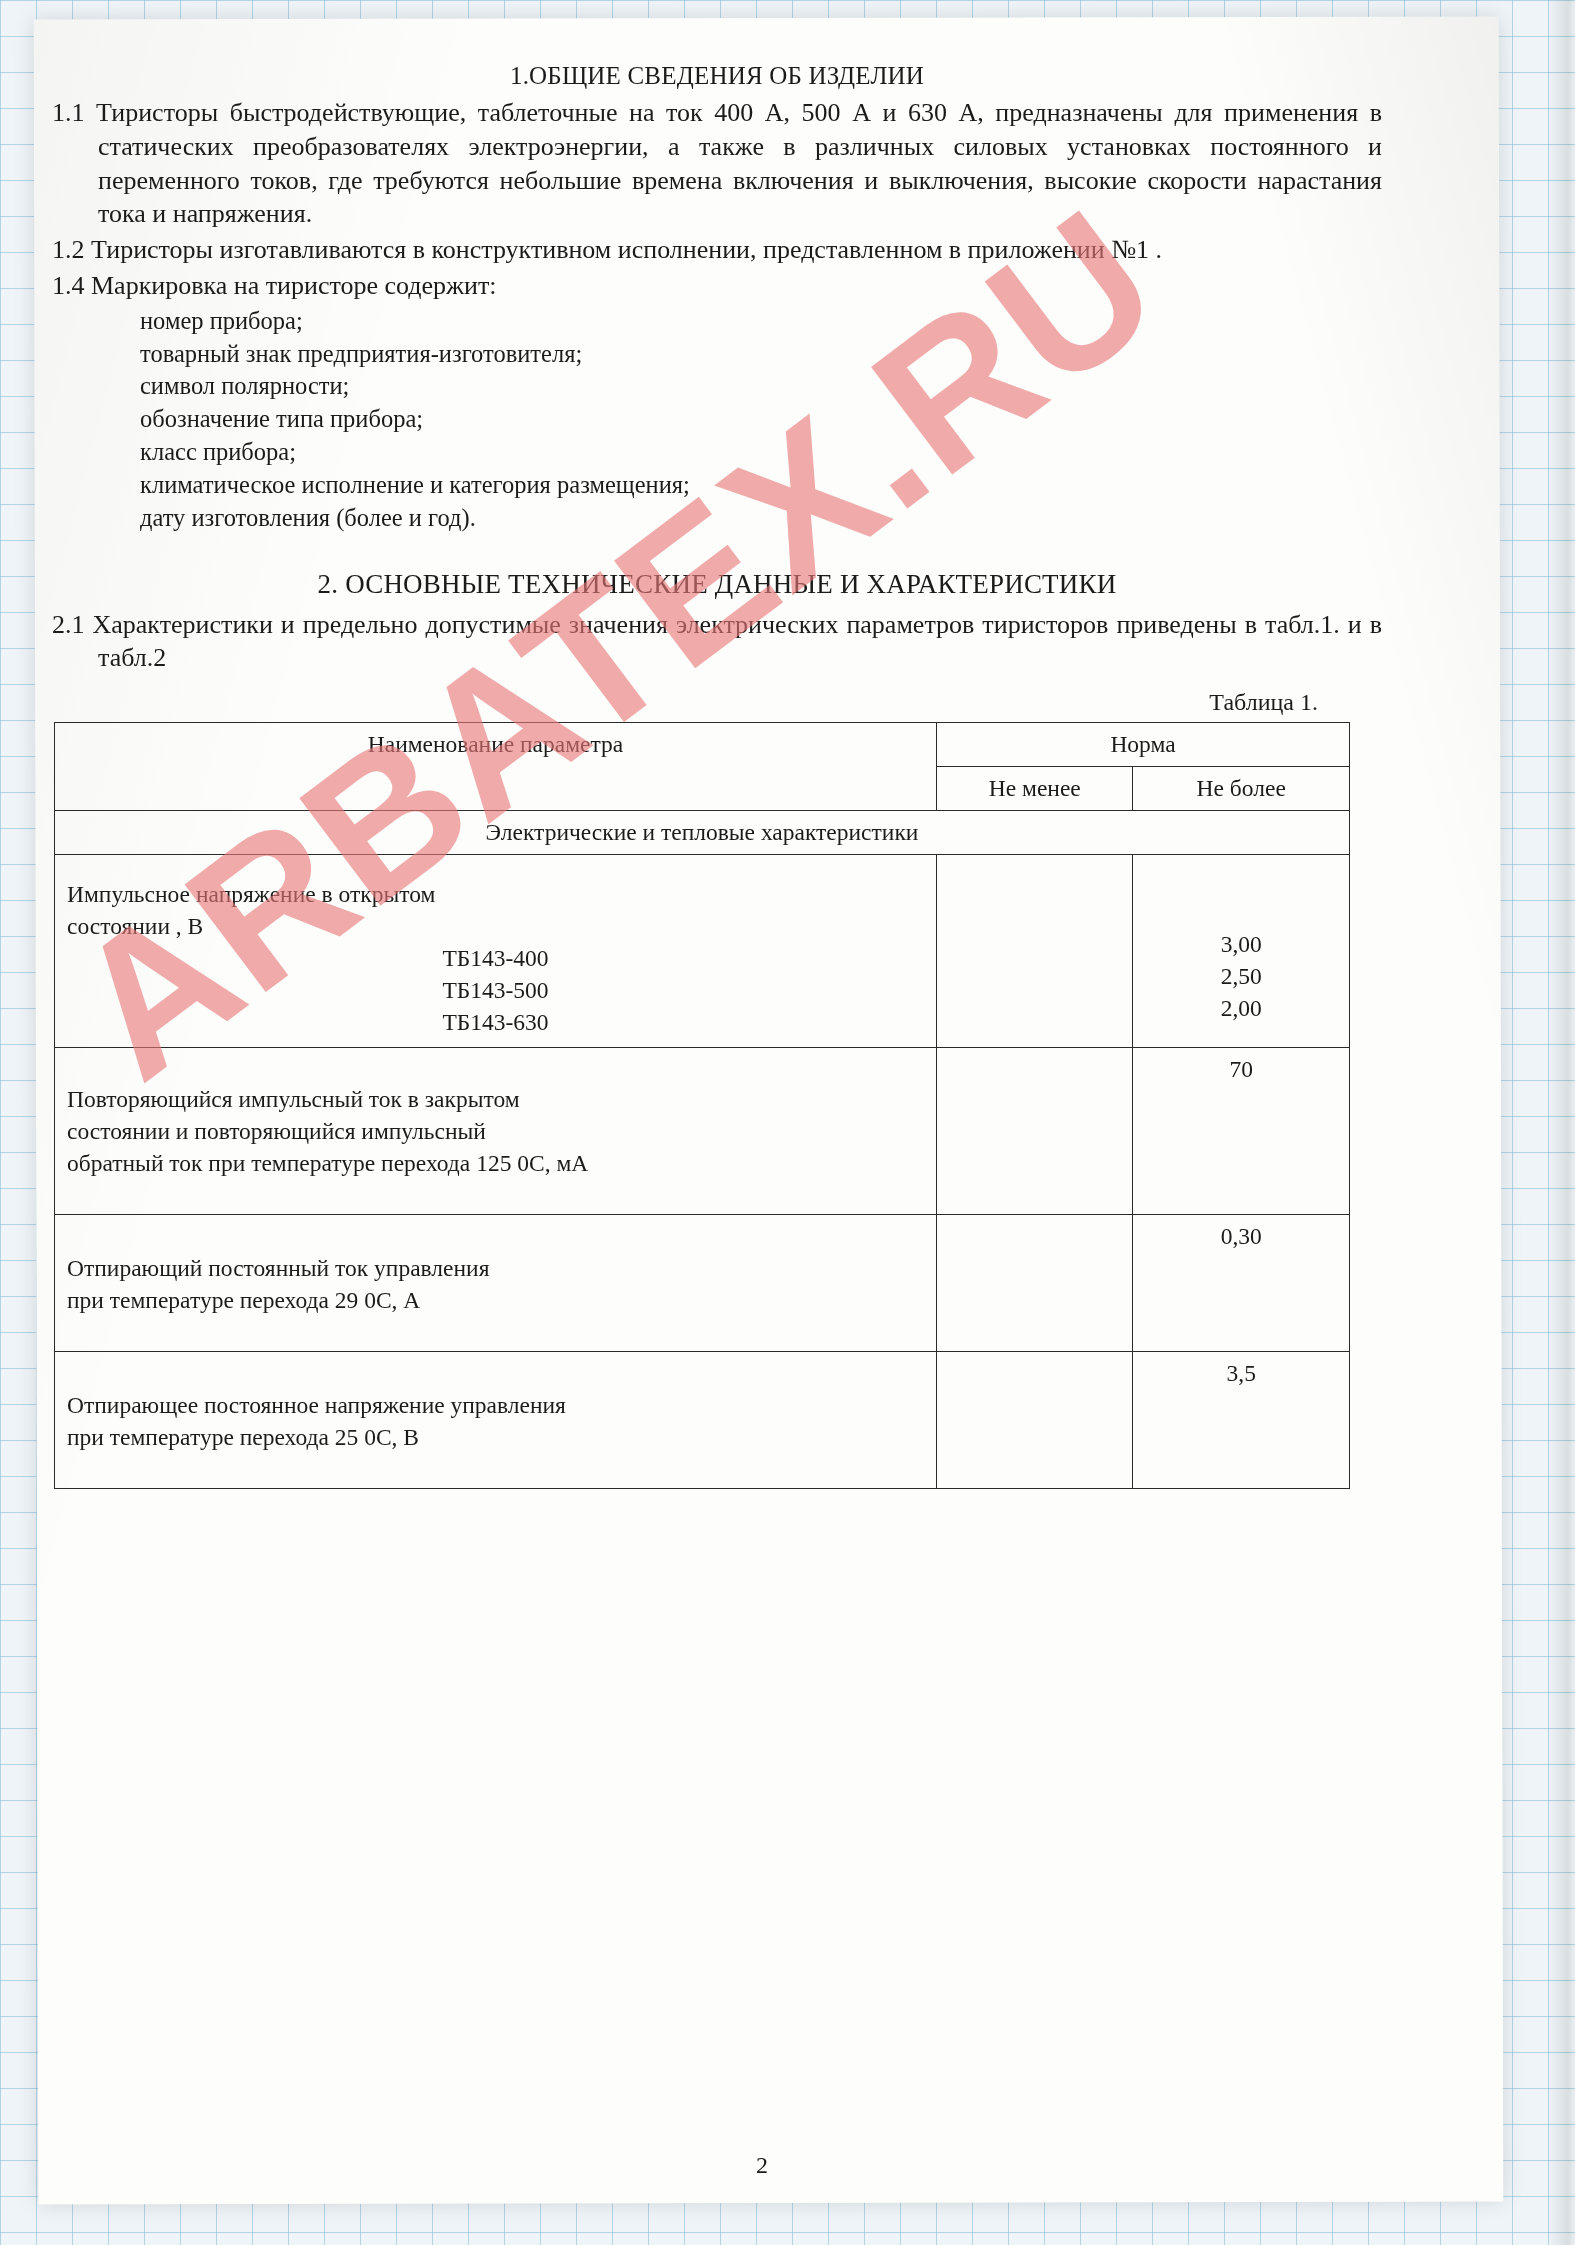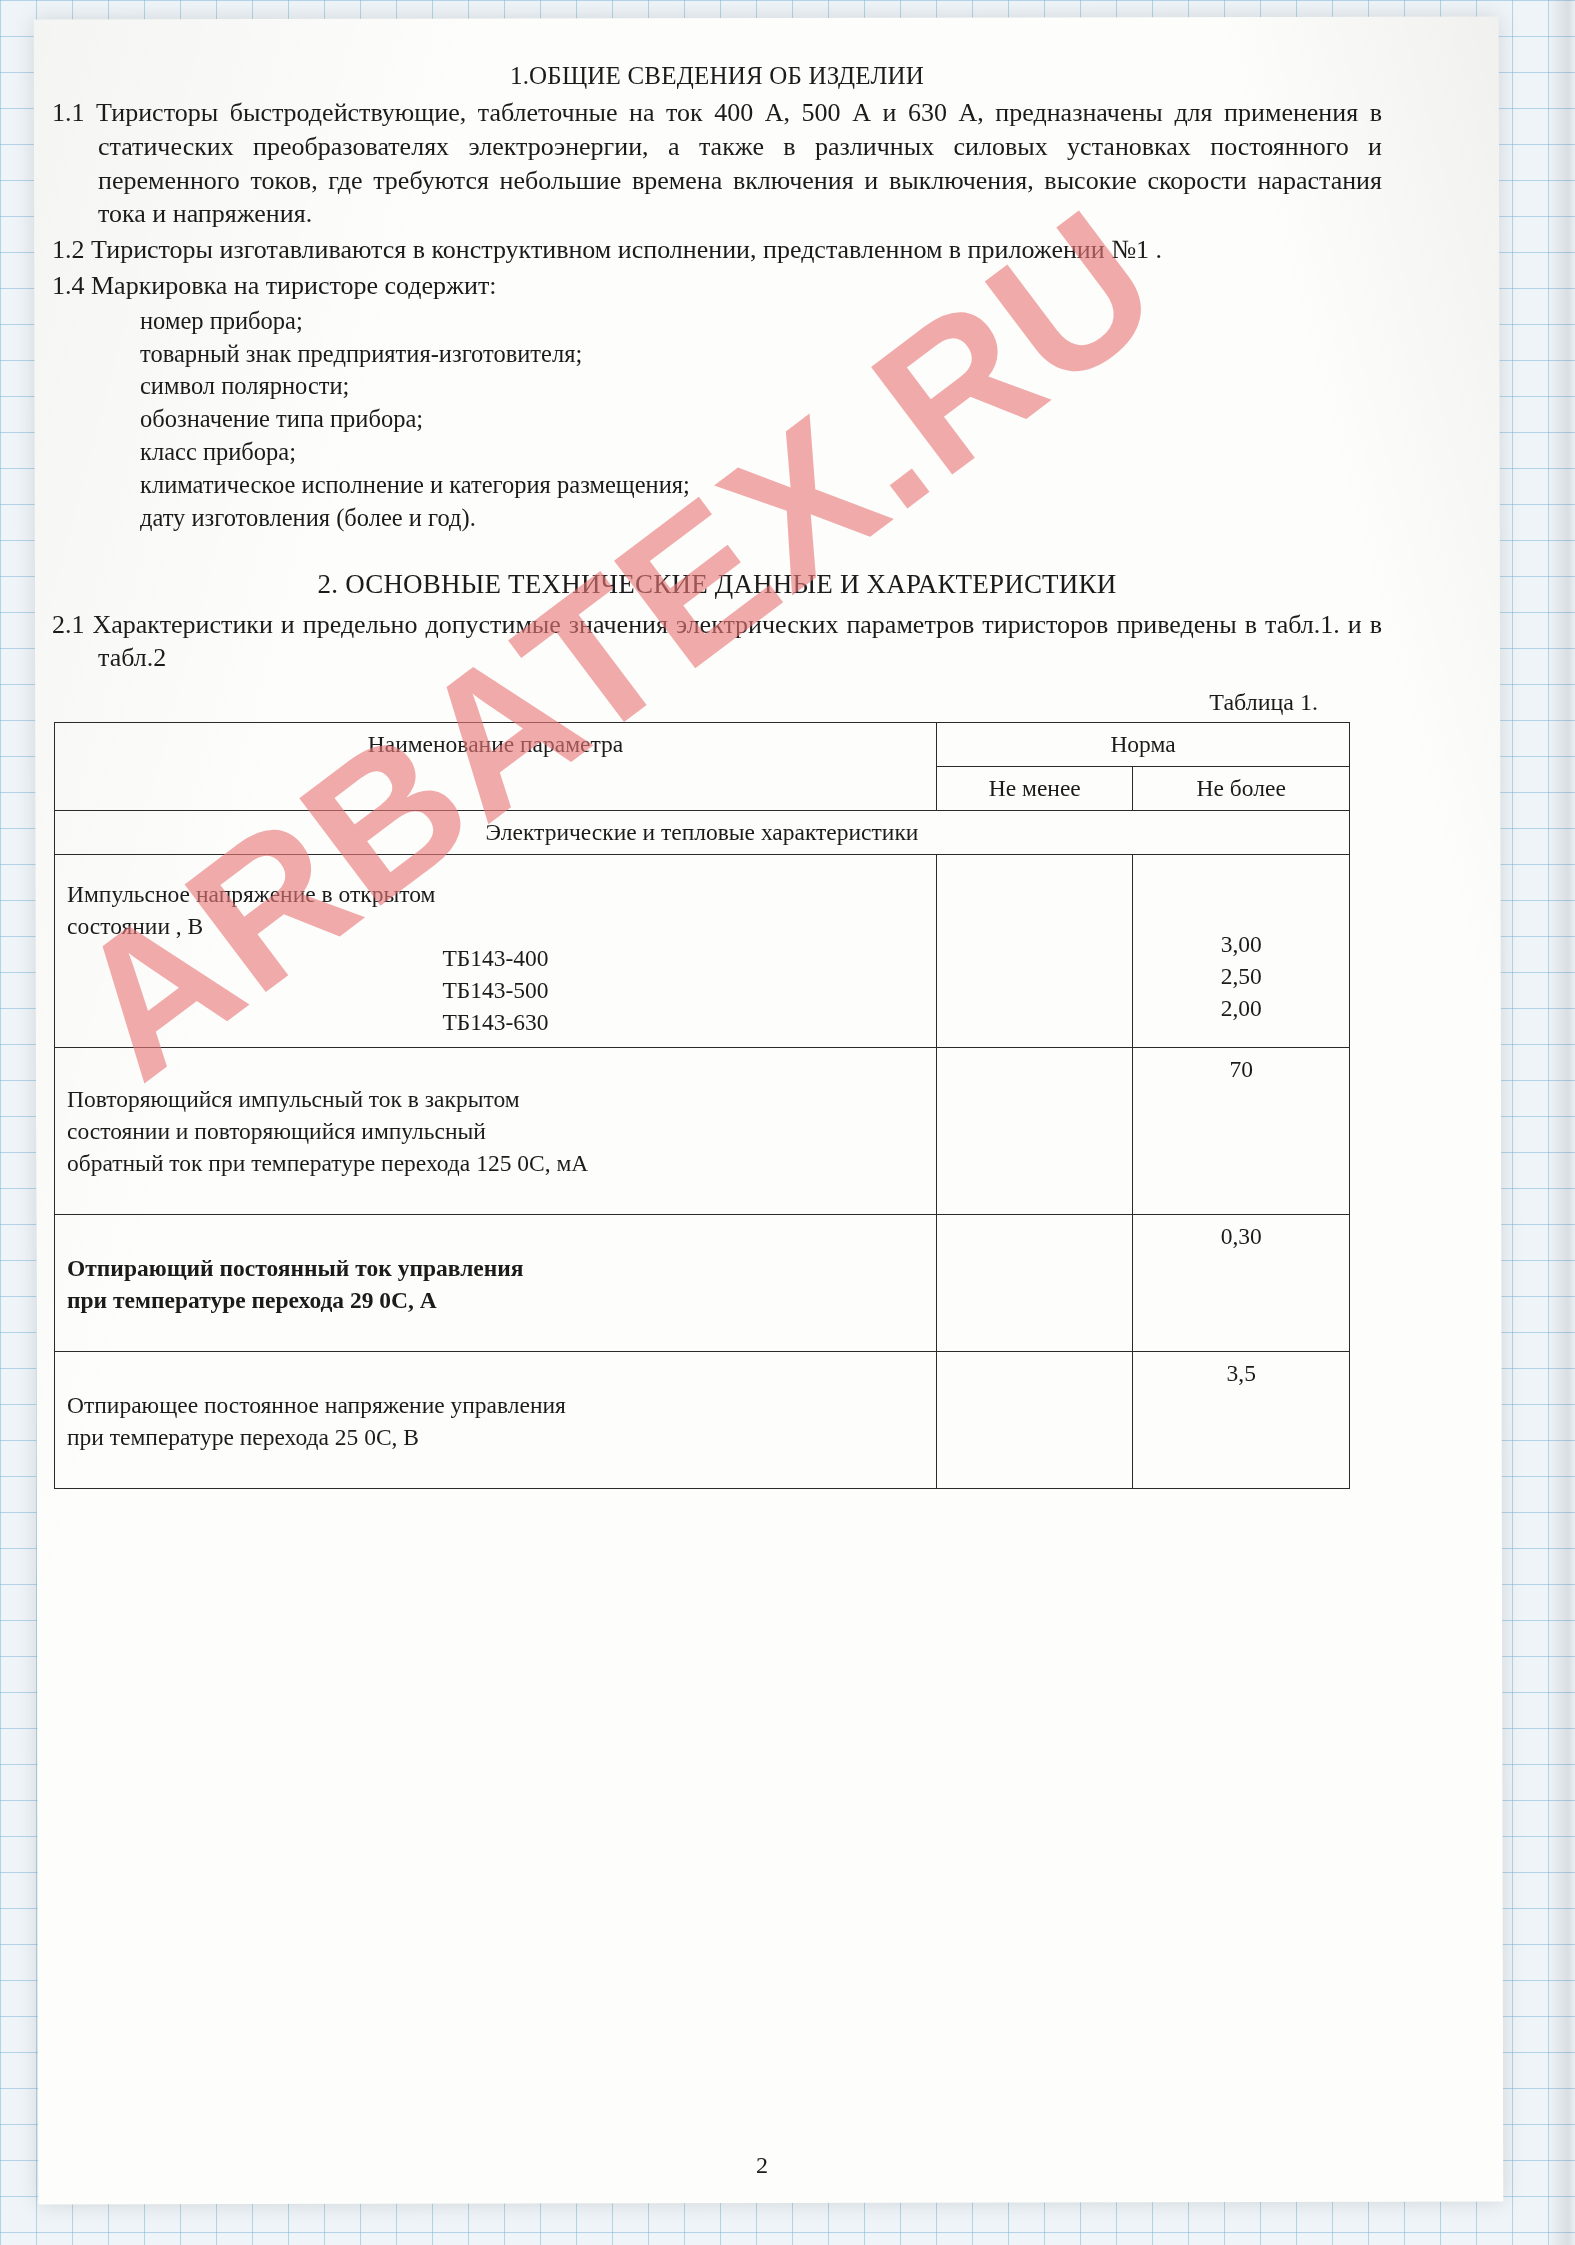--- a/index.html
+++ b/index.html
@@ -274,21 +274,21 @@
               <div>состоянии и повторяющийся импульсный</div>
               <div>обратный ток при температуре перехода 125 0С, мА</div>
             </div>
           </td>
           <td class="cell-val"></td>
           <td class="cell-val-mid">70</td>
         </tr>
 
         <tr>
           <td>
-            <div class="param-lines" style="padding-top:30px;padding-bottom:26px;font-weight:bold;">
+            <div class="param-lines" style="padding-top:30px;padding-bottom:26px;">
               <div>Отпирающий постоянный ток управления</div>
               <div>при температуре перехода 29 0С, А</div>
             </div>
           </td>
           <td class="cell-val"></td>
           <td class="cell-val-mid">0,30</td>
         </tr>
 
         <tr>
           <td>

